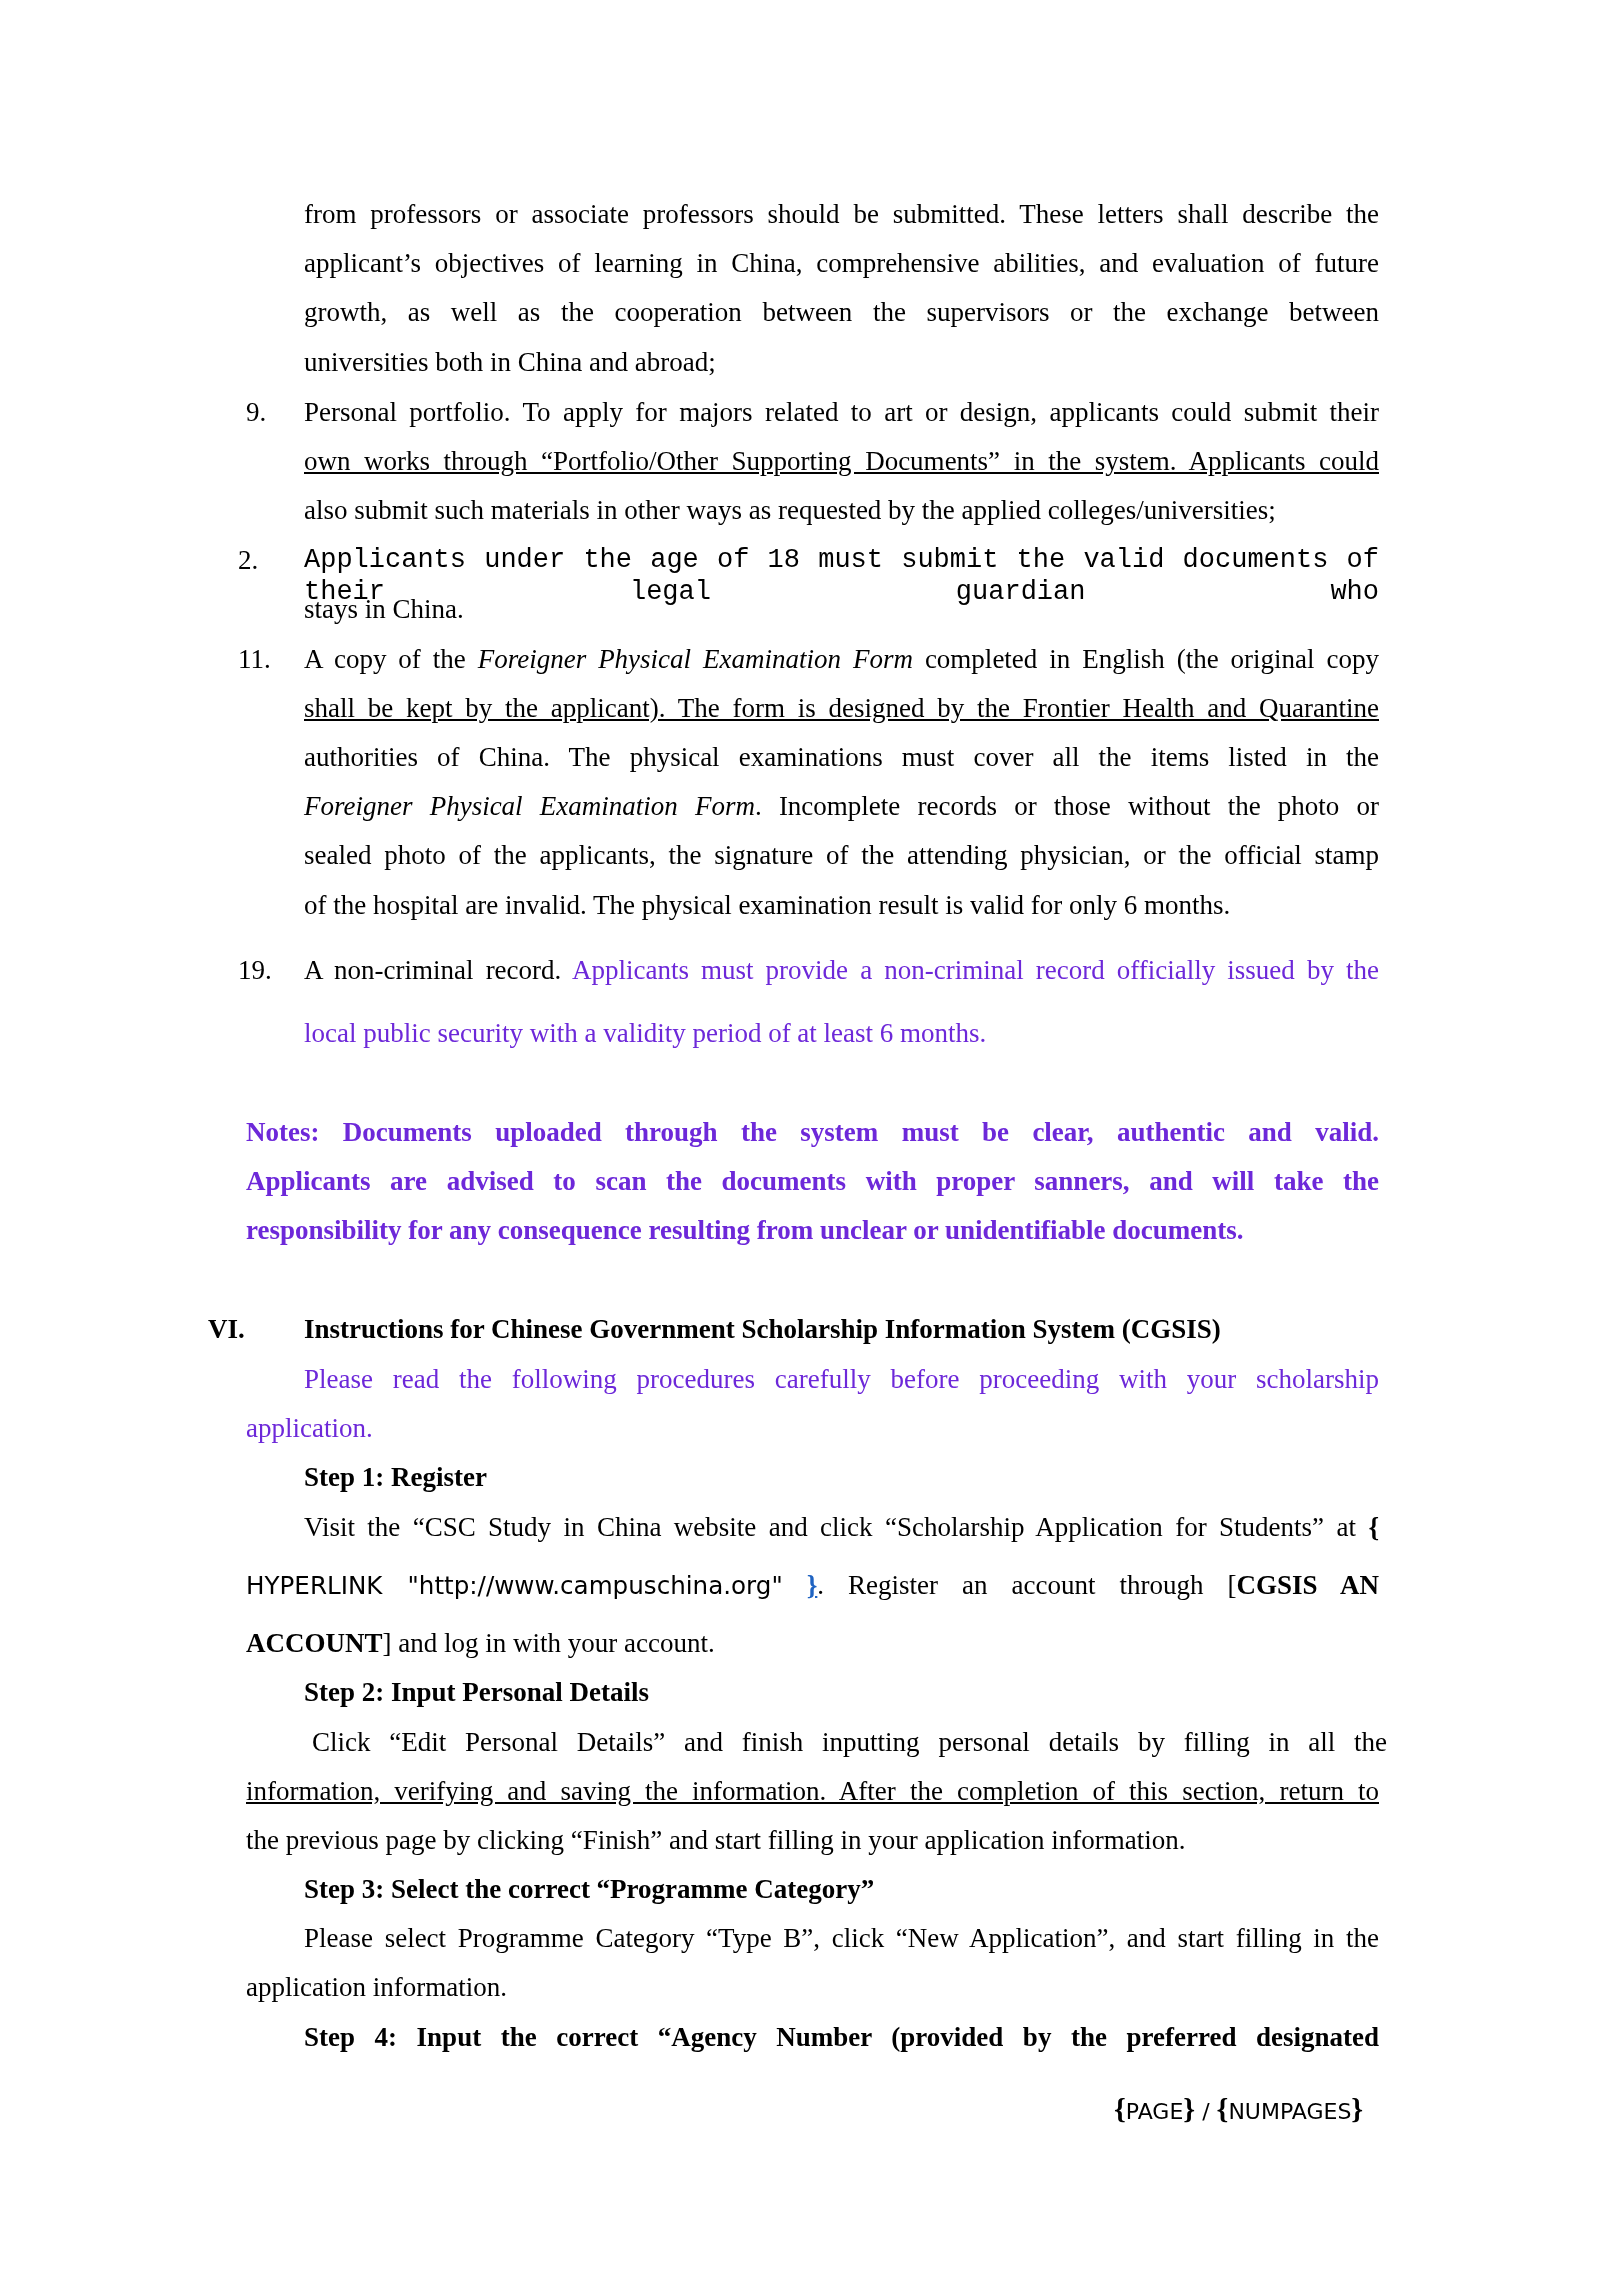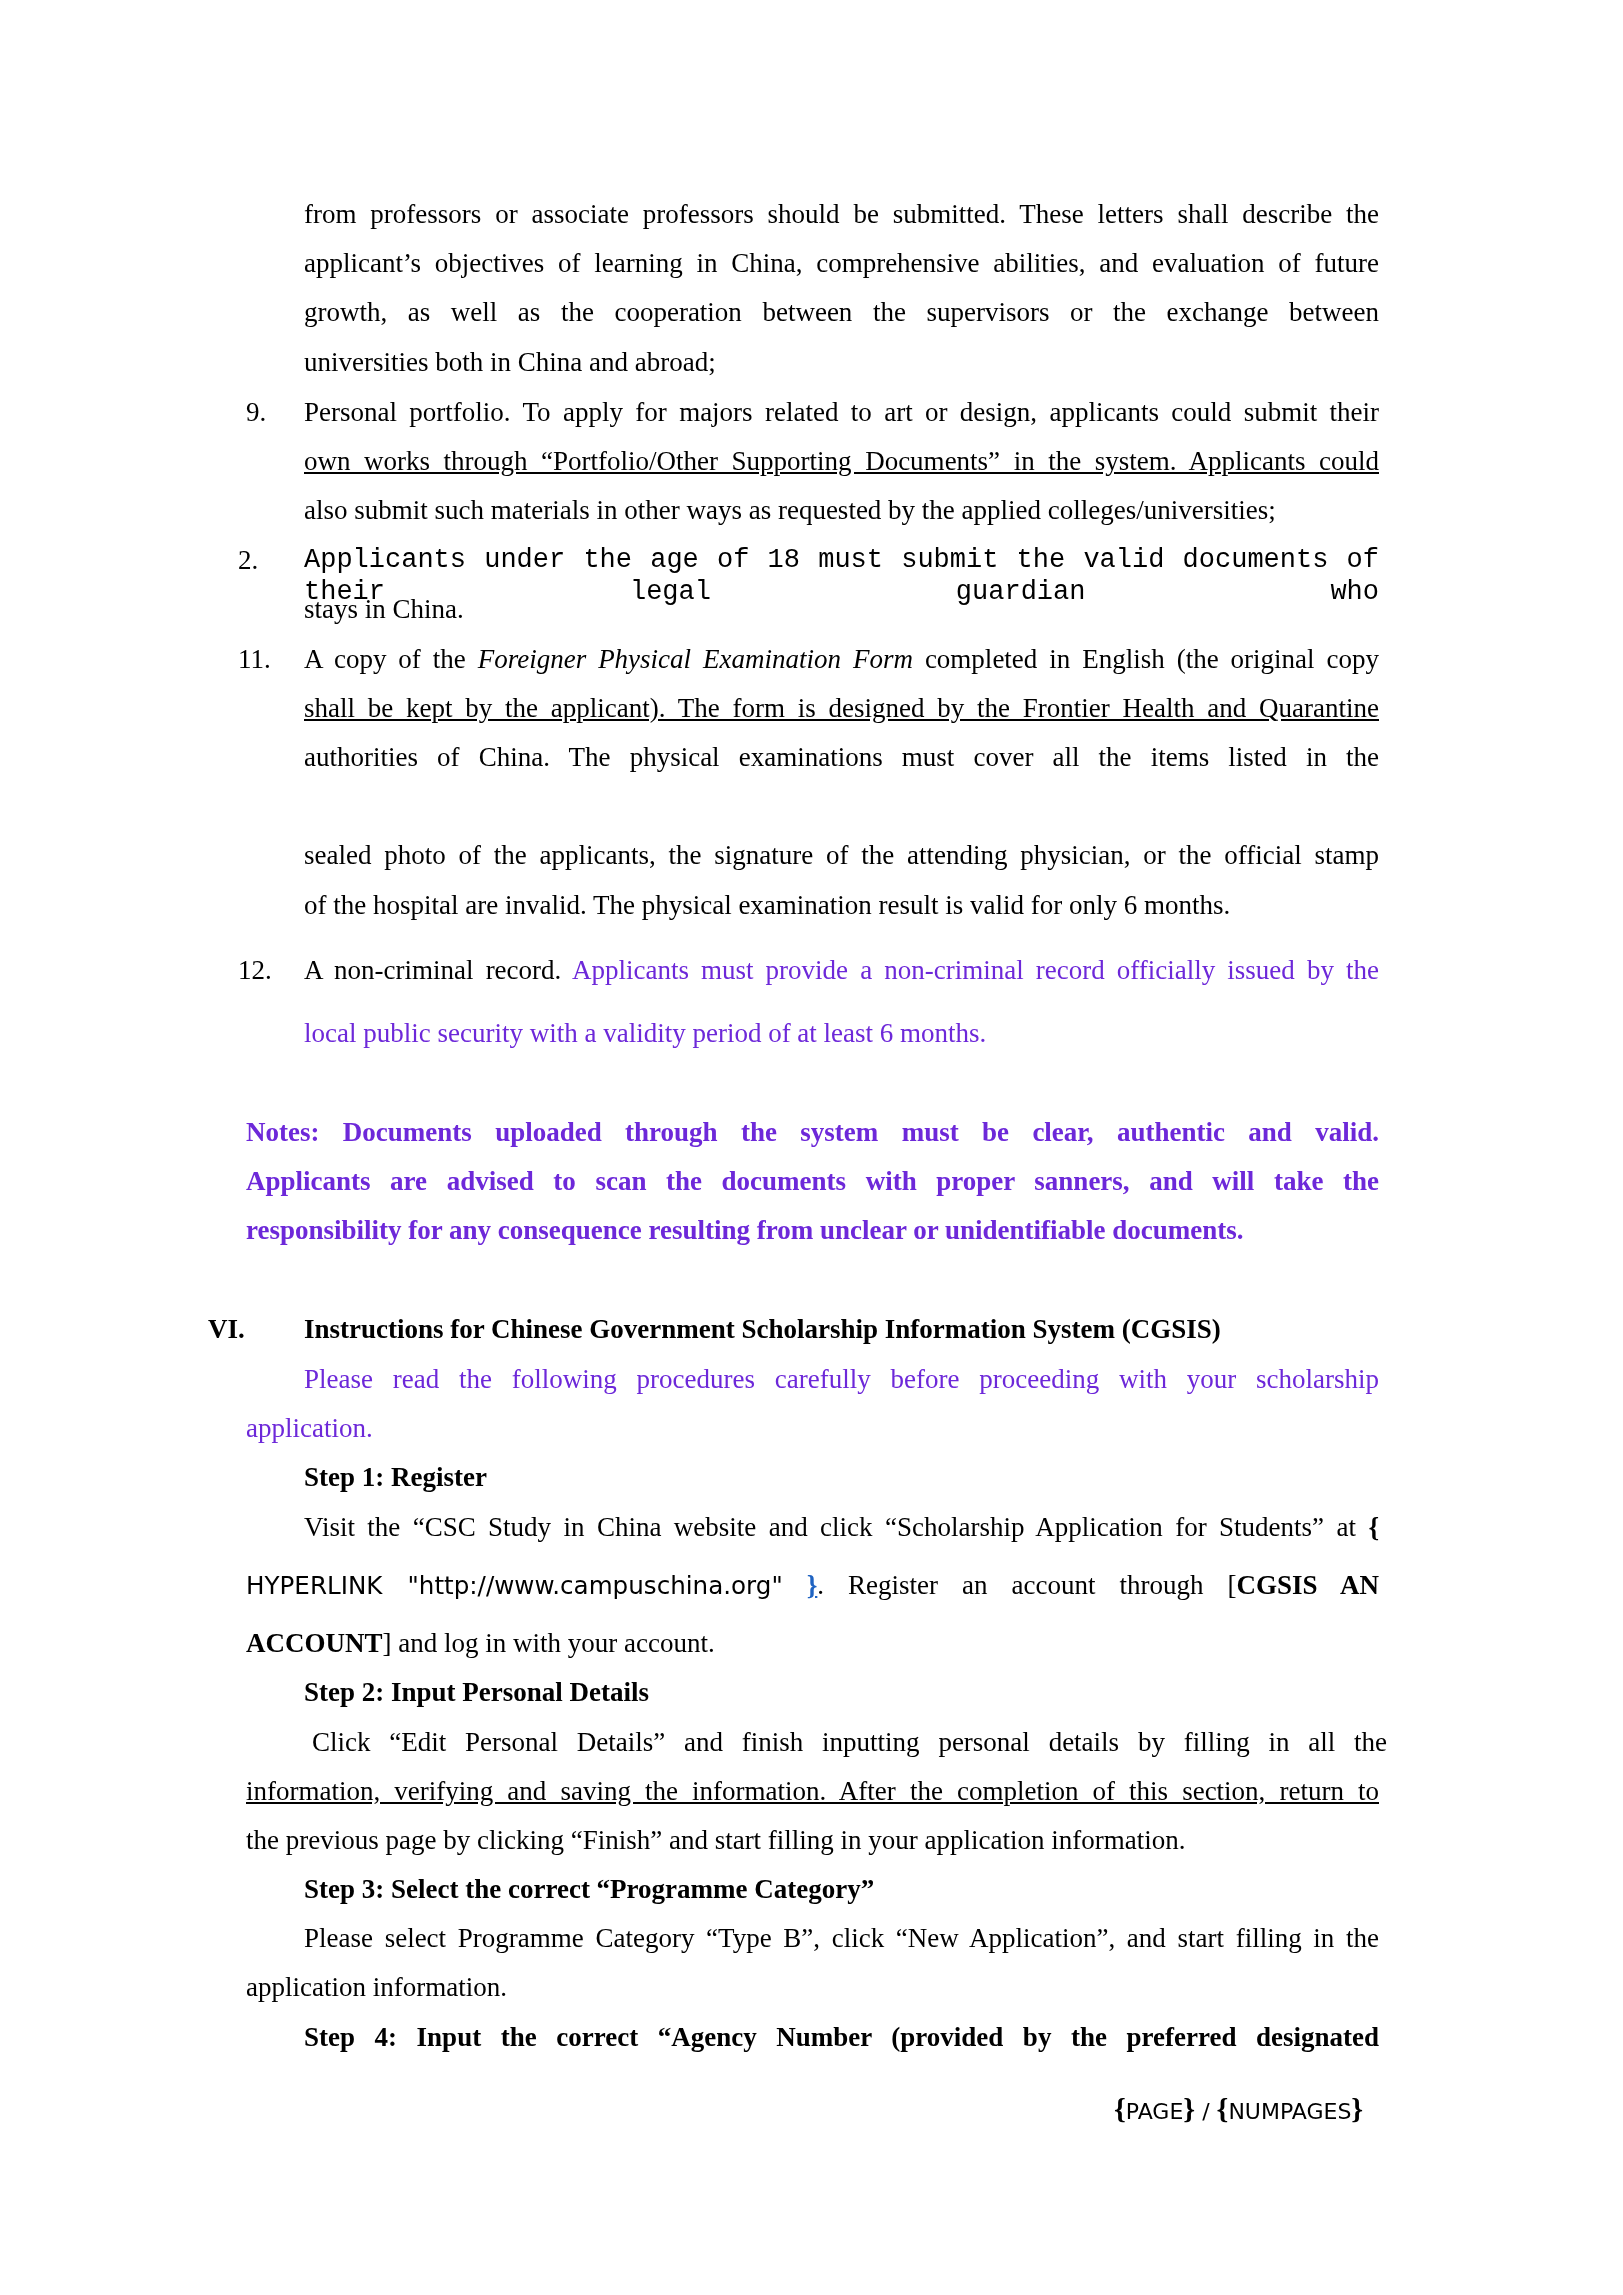--- a/index.html
+++ b/index.html
@@ -42,24 +42,27 @@
   <div class="line" style="left:238px; top:544px;">2.</div>
   <div class="line just" style="left:304px; top:544px; width:1075px;font-family:Liberation Mono, monospace;">Applicants under the age of 18 must submit the valid documents of their legal guardian who</div>
   <div class="line" style="left:304px; top:593px;">stays in China.</div>
 
   <div class="line" style="left:238px; top:643px;">11.</div>
   <div class="line just" style="left:304px; top:643px; width:1075px;">
     <span>A copy of the </span><span class="ital">Foreigner Physical Examination Form</span><span> completed in English (the original copy</span>
   </div>
   <div class="line just" style="left:304px; top:692px; width:1075px;text-decoration:underline;">shall be kept by the applicant). The form is designed by the Frontier Health and Quarantine</div>
   <div class="line just" style="left:304px; top:741px; width:1075px;">authorities of China. The physical examinations must cover all the items listed in the</div>
+  <div class="line just" style="left:304px; top:790px; width:1075px;">
+    <span class="ital">Foreigner Physical Examination Form</span><span>. Incomplete records or those without the photo or</span>
+  </div>
   <div class="line just" style="left:304px; top:839px; width:1075px;">sealed photo of the applicants, the signature of the attending physician, or the official stamp</div>
   <div class="line" style="left:304px; top:889px;">of the hospital are invalid. The physical examination result is valid for only 6 months.</div>
 
-  <div class="line" style="left:238px; top:954px;">12.</div>
+  <div class="line" style="left:238px; top:954px;">19.</div>
   <div class="line just" style="left:304px; top:954px; width:1075px;">
     <span>A non-criminal record. </span><span class="red">Applicants must provide a non-criminal record officially issued by the</span>
   </div>
   <div class="line red" style="left:304px; top:1017px;">local public security with a validity period of at least 6 months.</div>
 
   <div class="line just red bold" style="left:246px; top:1116px; width:1133px;">Notes: Documents uploaded through the system must be clear, authentic and valid.</div>
   <div class="line just red bold" style="left:246px; top:1165px; width:1133px;">Applicants are advised to scan the documents with proper sanners, and will take the</div>
   <div class="line red bold" style="left:246px; top:1214px;">responsibility for any consequence resulting from unclear or unidentifiable documents.</div>
 
   <div class="line bold" style="left:208px; top:1313px;">VI.</div>

